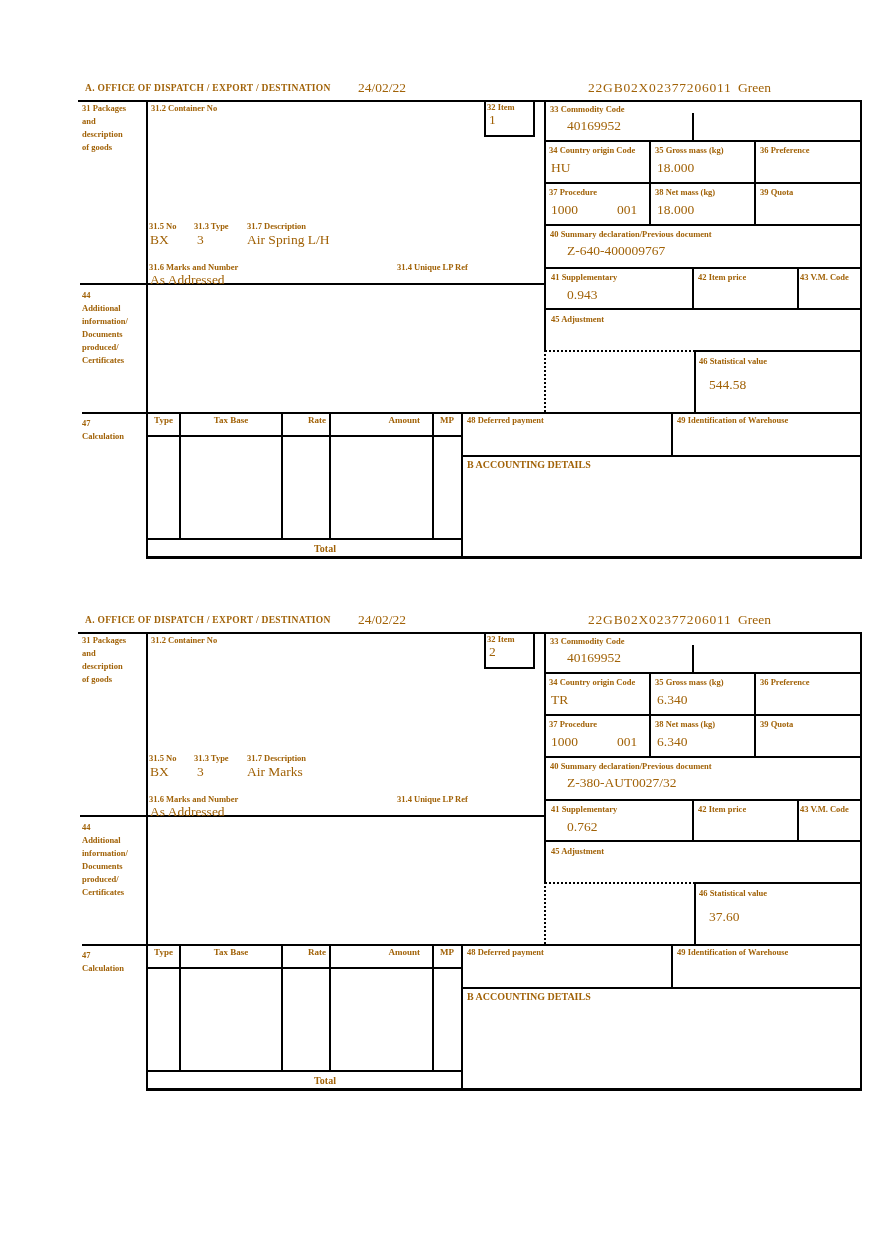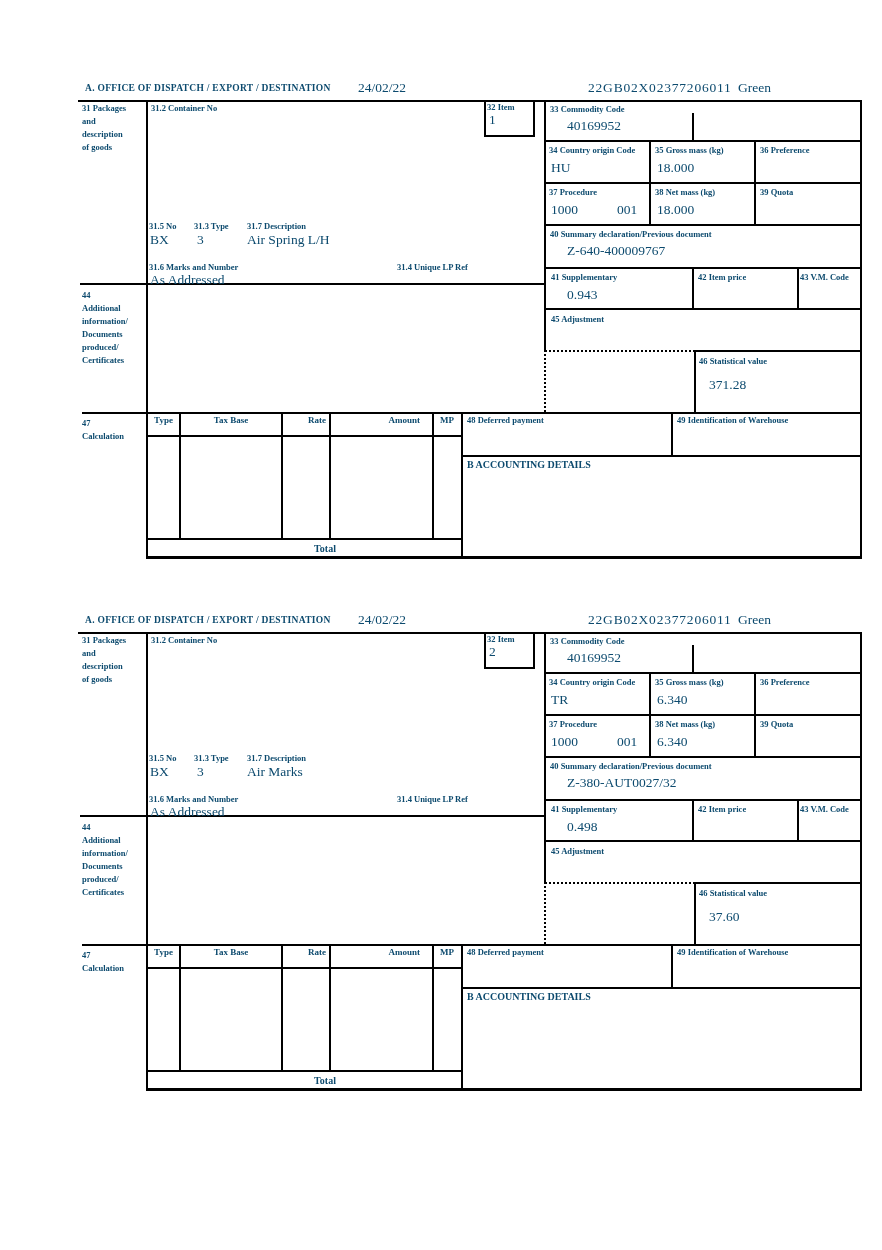--- a/index.html
+++ b/index.html
@@ -1,17 +1,17 @@
 <!DOCTYPE html>
 <html><head>
 <meta charset="utf-8">
 <style>
   html,body{margin:0;padding:0;background:#fff;}
   .page{position:relative;width:882px;height:1250px;background:#ffffff;overflow:hidden;
-        font-family:"Liberation Serif", serif;color:#0c4a6e;}
+        font-family:"Liberation Serif", serif;color:#a16207;}
   .item-block{position:absolute;left:0;width:882px;height:532px;}
   .hl{position:absolute;background:#000;height:2px;}
   .vl{position:absolute;background:#000;width:2px;}
   .hd{position:absolute;border-top:2px dotted #000;height:0;}
   .vd{position:absolute;border-left:2px dotted #000;width:0;}
   .lbl{position:absolute;font-size:8.5px;font-weight:bold;white-space:nowrap;line-height:11px;}
   .val{position:absolute;font-size:13.5px;white-space:nowrap;line-height:14px;}
   .hdr-lbl{position:absolute;font-size:9.5px;font-weight:bold;letter-spacing:.3px;white-space:nowrap;}
   .sub-hdr{position:absolute;font-size:10px;font-weight:bold;white-space:nowrap;}
   .th{position:absolute;font-size:9px;font-weight:bold;top:333px;white-space:nowrap;}
@@ -92,21 +92,21 @@
     <div class="val" style="left:567px;top:162px;">Z-640-400009767</div>
 
     <div class="lbl" style="left:551px;top:190px;">41 Supplementary</div>
     <div class="val" style="left:567px;top:206px;">0.943</div>
     <div class="lbl" style="left:698px;top:190px;">42 Item price</div>
     <div class="lbl" style="left:800px;top:190px;">43 V.M. Code</div>
 
     <div class="lbl" style="left:551px;top:232px;">45 Adjustment</div>
 
     <div class="lbl" style="left:699px;top:274px;">46 Statistical value</div>
-    <div class="val" style="left:709px;top:296px;">371.28</div>
+    <div class="val" style="left:709px;top:296px;">544.58</div>
 
     <div class="lbl" style="left:82px;top:208px;">44</div>
     <div class="lbl" style="left:82px;top:221px;">Additional</div>
     <div class="lbl" style="left:82px;top:234px;">information/</div>
     <div class="lbl" style="left:82px;top:247px;">Documents</div>
     <div class="lbl" style="left:82px;top:260px;">produced/</div>
     <div class="lbl" style="left:82px;top:273px;">Certificates</div>
 
     <div class="lbl" style="left:149px;top:139px;">31.5 No</div>
     <div class="lbl" style="left:194px;top:139px;">31.3 Type</div>
@@ -195,21 +195,21 @@
     <div class="val" style="left:551px;top:121px;">1000</div>
     <div class="val" style="left:617px;top:121px;">001</div>
     <div class="lbl" style="left:655px;top:105px;">38 Net mass (kg)</div>
     <div class="val" style="left:657px;top:121px;">6.340</div>
     <div class="lbl" style="left:760px;top:105px;">39 Quota</div>
 
     <div class="lbl" style="left:550px;top:147px;">40 Summary declaration/Previous document</div>
     <div class="val" style="left:567px;top:162px;">Z-380-AUT0027/32</div>
 
     <div class="lbl" style="left:551px;top:190px;">41 Supplementary</div>
-    <div class="val" style="left:567px;top:206px;">0.498</div>
+    <div class="val" style="left:567px;top:206px;">0.762</div>
     <div class="lbl" style="left:698px;top:190px;">42 Item price</div>
     <div class="lbl" style="left:800px;top:190px;">43 V.M. Code</div>
 
     <div class="lbl" style="left:551px;top:232px;">45 Adjustment</div>
 
     <div class="lbl" style="left:699px;top:274px;">46 Statistical value</div>
     <div class="val" style="left:709px;top:296px;">37.60</div>
 
     <div class="lbl" style="left:82px;top:208px;">44</div>
     <div class="lbl" style="left:82px;top:221px;">Additional</div>

